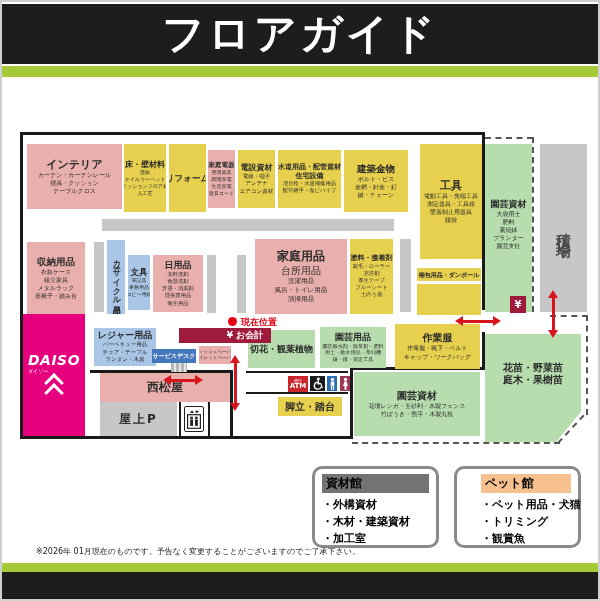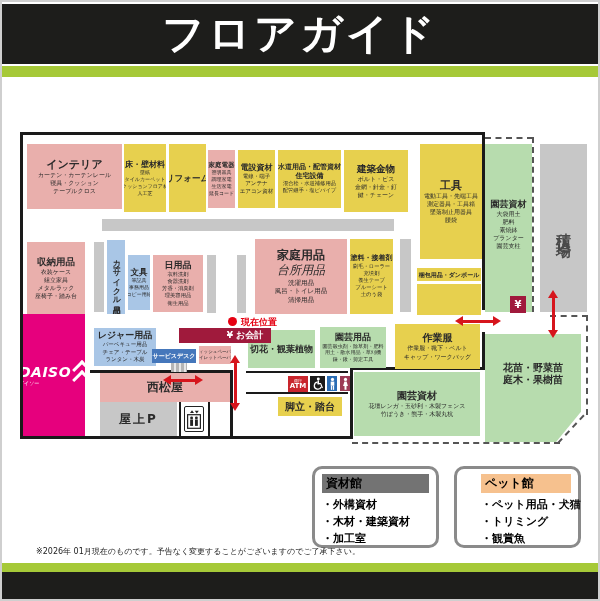--- a/index.html
+++ b/index.html
@@ -169,21 +169,21 @@
     <b class="t" style="font-size:9px;">日用品</b>
     <span class="s" style="font-size:5.3px;">衣料洗剤</span>
     <span class="s" style="font-size:5.3px;">食器洗剤</span>
     <span class="s" style="font-size:5.3px;">芳香・消臭剤</span>
     <span class="s" style="font-size:5.3px;">理美容用品</span>
     <span class="s" style="font-size:5.3px;">衛生用品</span>
   </div>
 
   <div class="blk pink" style="left:253px;top:237px;width:92px;height:75px;">
     <b class="t" style="font-size:12px;">家庭用品</b>
-    <span class="s" style="font-size:12px;font-style:italic;">台所用品</span>
+    <span class="s" style="font-size:10px;">台所用品</span>
     <span class="s" style="font-size:6.5px;">洗濯用品</span>
     <span class="s" style="font-size:6.5px;">風呂・トイレ用品</span>
     <span class="s" style="font-size:6.5px;">清掃用品</span>
   </div>
 
   <div class="blk yel" style="left:348px;top:237px;width:43px;height:75px;">
     <b class="t" style="font-size:7px;">塗料・接着剤</b>
     <span class="s" style="font-size:5.3px;">刷毛・ローラー</span>
     <span class="s" style="font-size:5.3px;">充填剤</span>
     <span class="s" style="font-size:5.3px;">養生テープ</span>
@@ -217,21 +217,21 @@
     <b class="t" style="font-size:9px;">切花・観葉植物</b>
   </div>
 
   <div class="blk grn" style="left:318px;top:325px;width:66px;height:41px;">
     <b class="t" style="font-size:9px;">園芸用品</b>
     <span class="s" style="font-size:5.1px;">園芸殺虫剤・除草剤・肥料</span>
     <span class="s" style="font-size:5.1px;">用土・散水用品・草刈機</span>
     <span class="s" style="font-size:5.1px;">鎌・鍬・剪定工具</span>
   </div>
 
-  <div class="blk" style="left:21px;top:312px;width:62px;height:122px;background:#e6007d;flex-direction:row;gap:4px;align-items:center;">
+  <div class="blk" style="left:21px;top:312px;width:62px;height:122px;background:#e6007d;flex-direction:column;gap:4px;align-items:center;">
     <span style="display:flex;flex-direction:column;align-items:flex-start;">
       <b style="color:#fff;font-size:14px;font-style:italic;letter-spacing:0.5px;">DAISO</b>
       <span style="color:#fff;font-size:5px;">ダイソー</span>
     </span>
     <span style="display:flex;flex-direction:column;">
       <span class="daiso-chev"></span>
         <span class="daiso-chev"></span>
     </span>
   </div>
 

